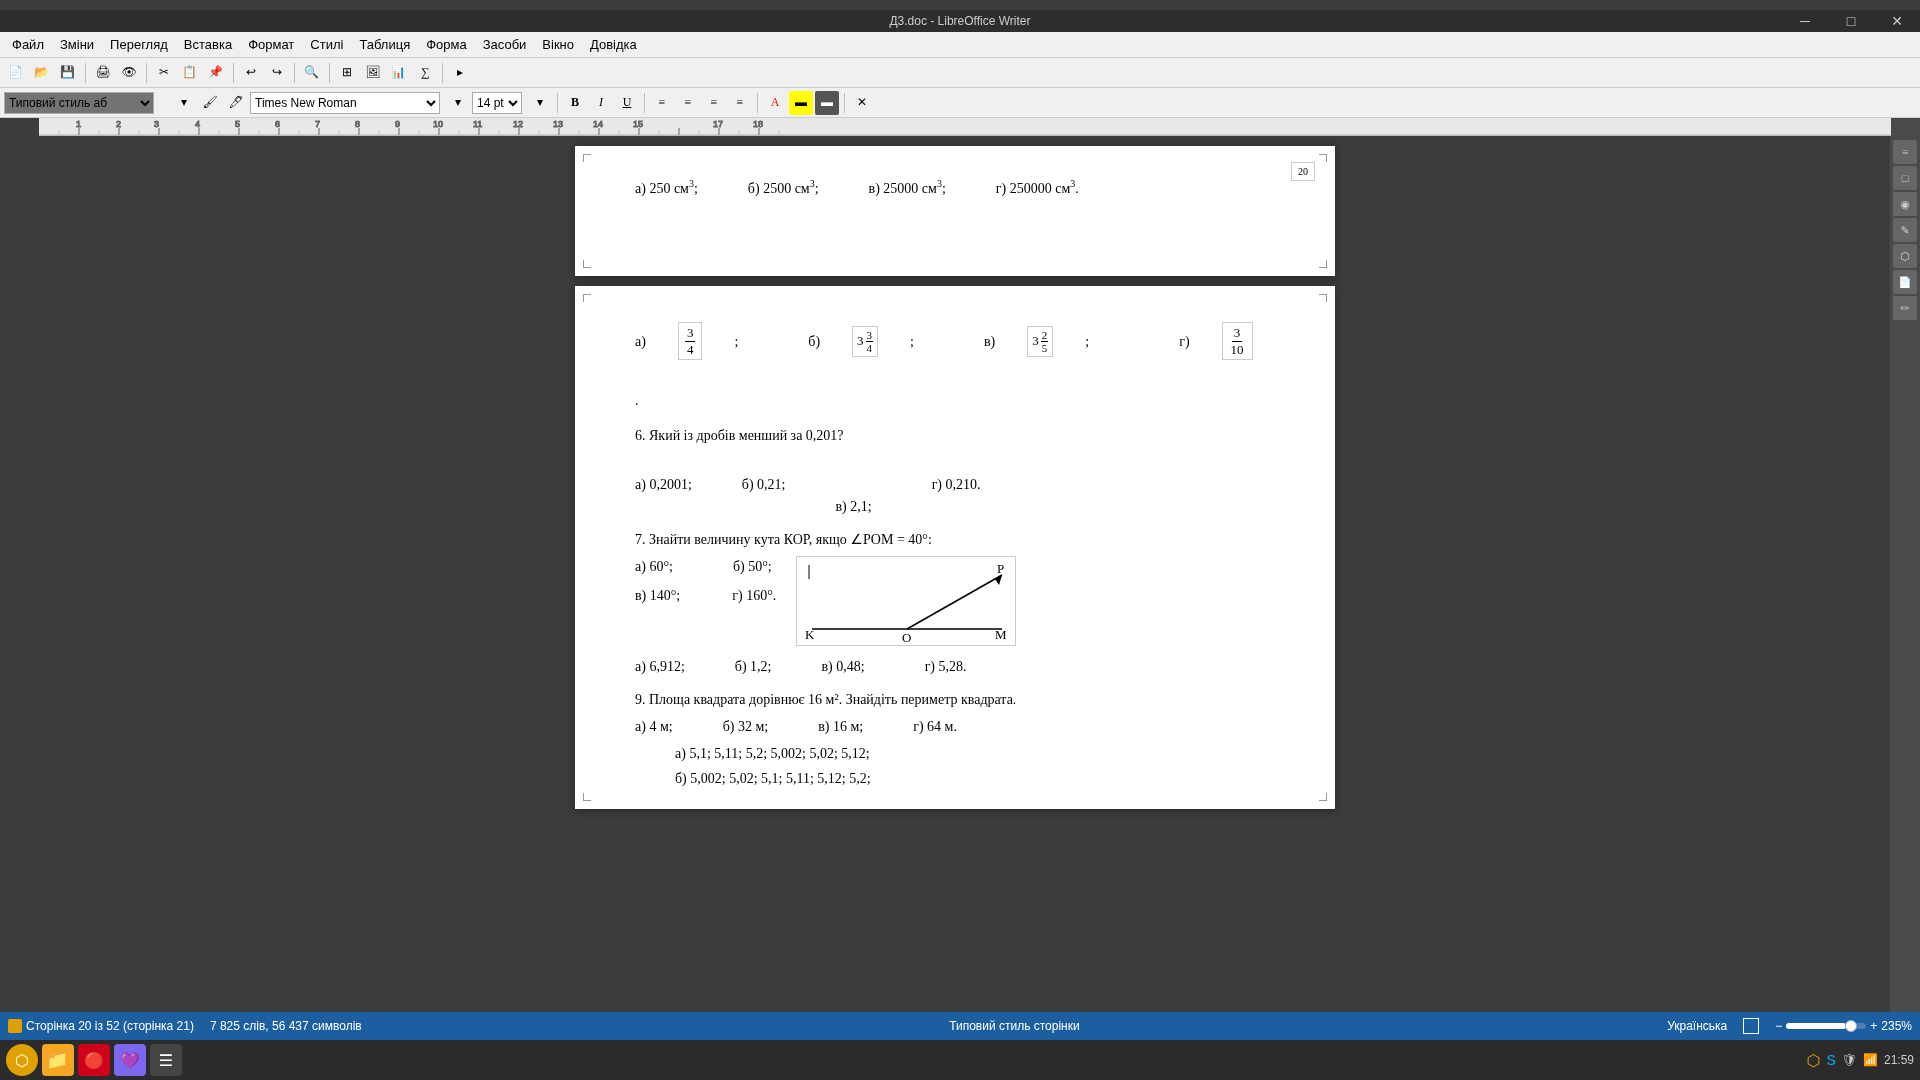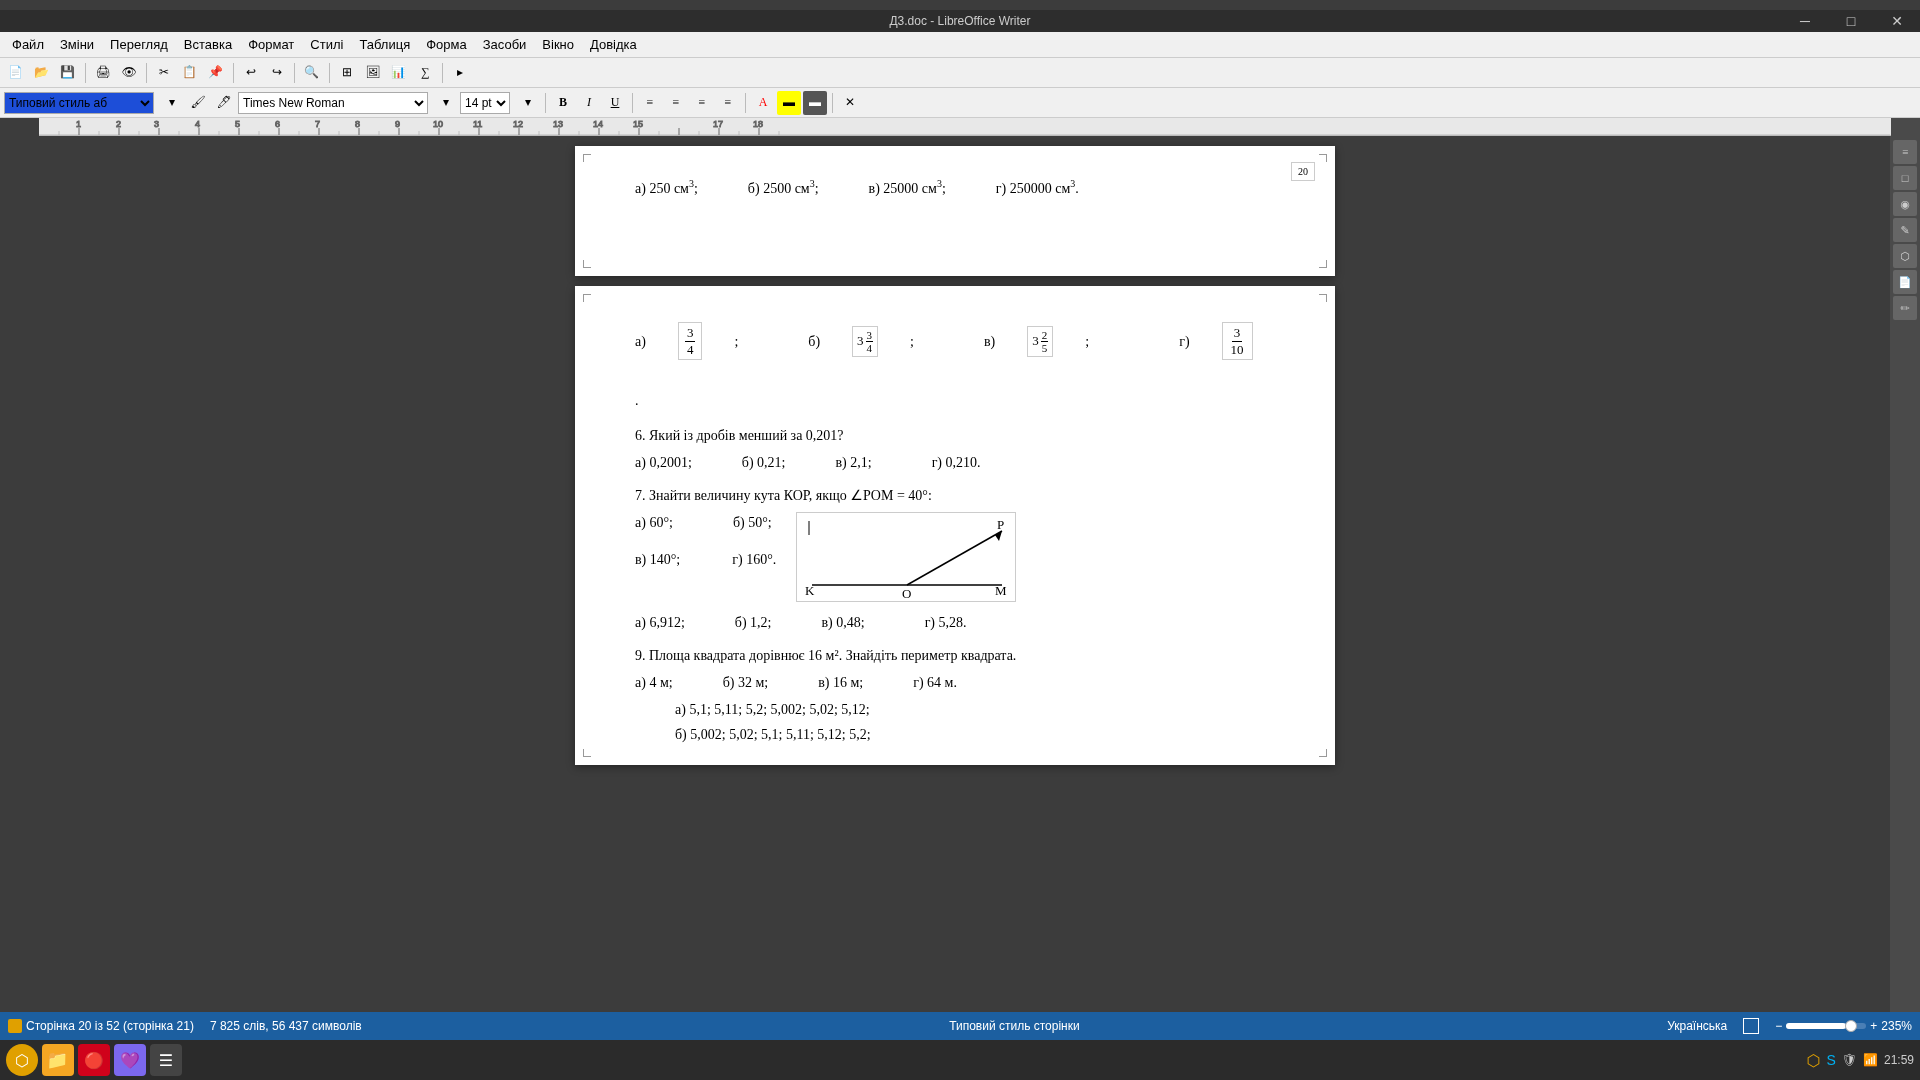--- a/index.html
+++ b/index.html
@@ -101,22 +101,22 @@
       height: 20px;
       background: #bbb;
       margin: 0 3px;
     }
     .style-dropdown {
       width: 150px;
       height: 22px;
       font-size: 12px;
       font-family: Arial, sans-serif;
       border: 1px solid #aaa;
-      background: #1d4ed8;
-      margin-right: 4px;
+      background: #737373;
+      margin-right: 16px;
       cursor: pointer;
     }
     .font-dropdown {
       width: 190px;
       height: 22px;
       font-size: 12px;
       font-family: Arial, sans-serif;
       border: 1px solid #aaa;
       background: white;
       margin-right: 4px;
@@ -526,31 +526,31 @@
         </span>
         <span>.</span>
       </div>
 
       <div class="question" style="margin-top:14px;">
         <span>6. Який  із  дробів  менший  за  0,201?</span>
       </div>
       <div class="answer-row" style="margin-top:4px;">
         <span>а) 0,2001;</span>
         <span style="margin-left:20px;">б)  0,21;</span>
-        <span style="margin-left:20px;">в)  2,1;</span>
+        <span style="margin-left:20px;margin-top:44px;">в)  2,1;</span>
         <span style="margin-left:30px;">г) 0,210.</span>
       </div>
 
       <div class="question" style="margin-top:12px;">
         <span>7. Знайти величину кута  КОР,  якщо   ∠РОМ = 40°:</span>
       </div>
 
       <div style="display:flex; margin-top:6px; align-items:flex-start;">
         <div>
-          <div class="answer-row" style="margin-bottom:16px;">
+          <div class="answer-row" style="margin-bottom:8px;">
             <span>а)  60°;</span>
             <span style="margin-left:30px;">б) 50°;</span>
           </div>
           <div class="answer-row">
             <span>в)  140°;</span>
             <span style="margin-left:22px;">г) 160°.</span>
           </div>
         </div>
 
         <div class="geo-diagram">

